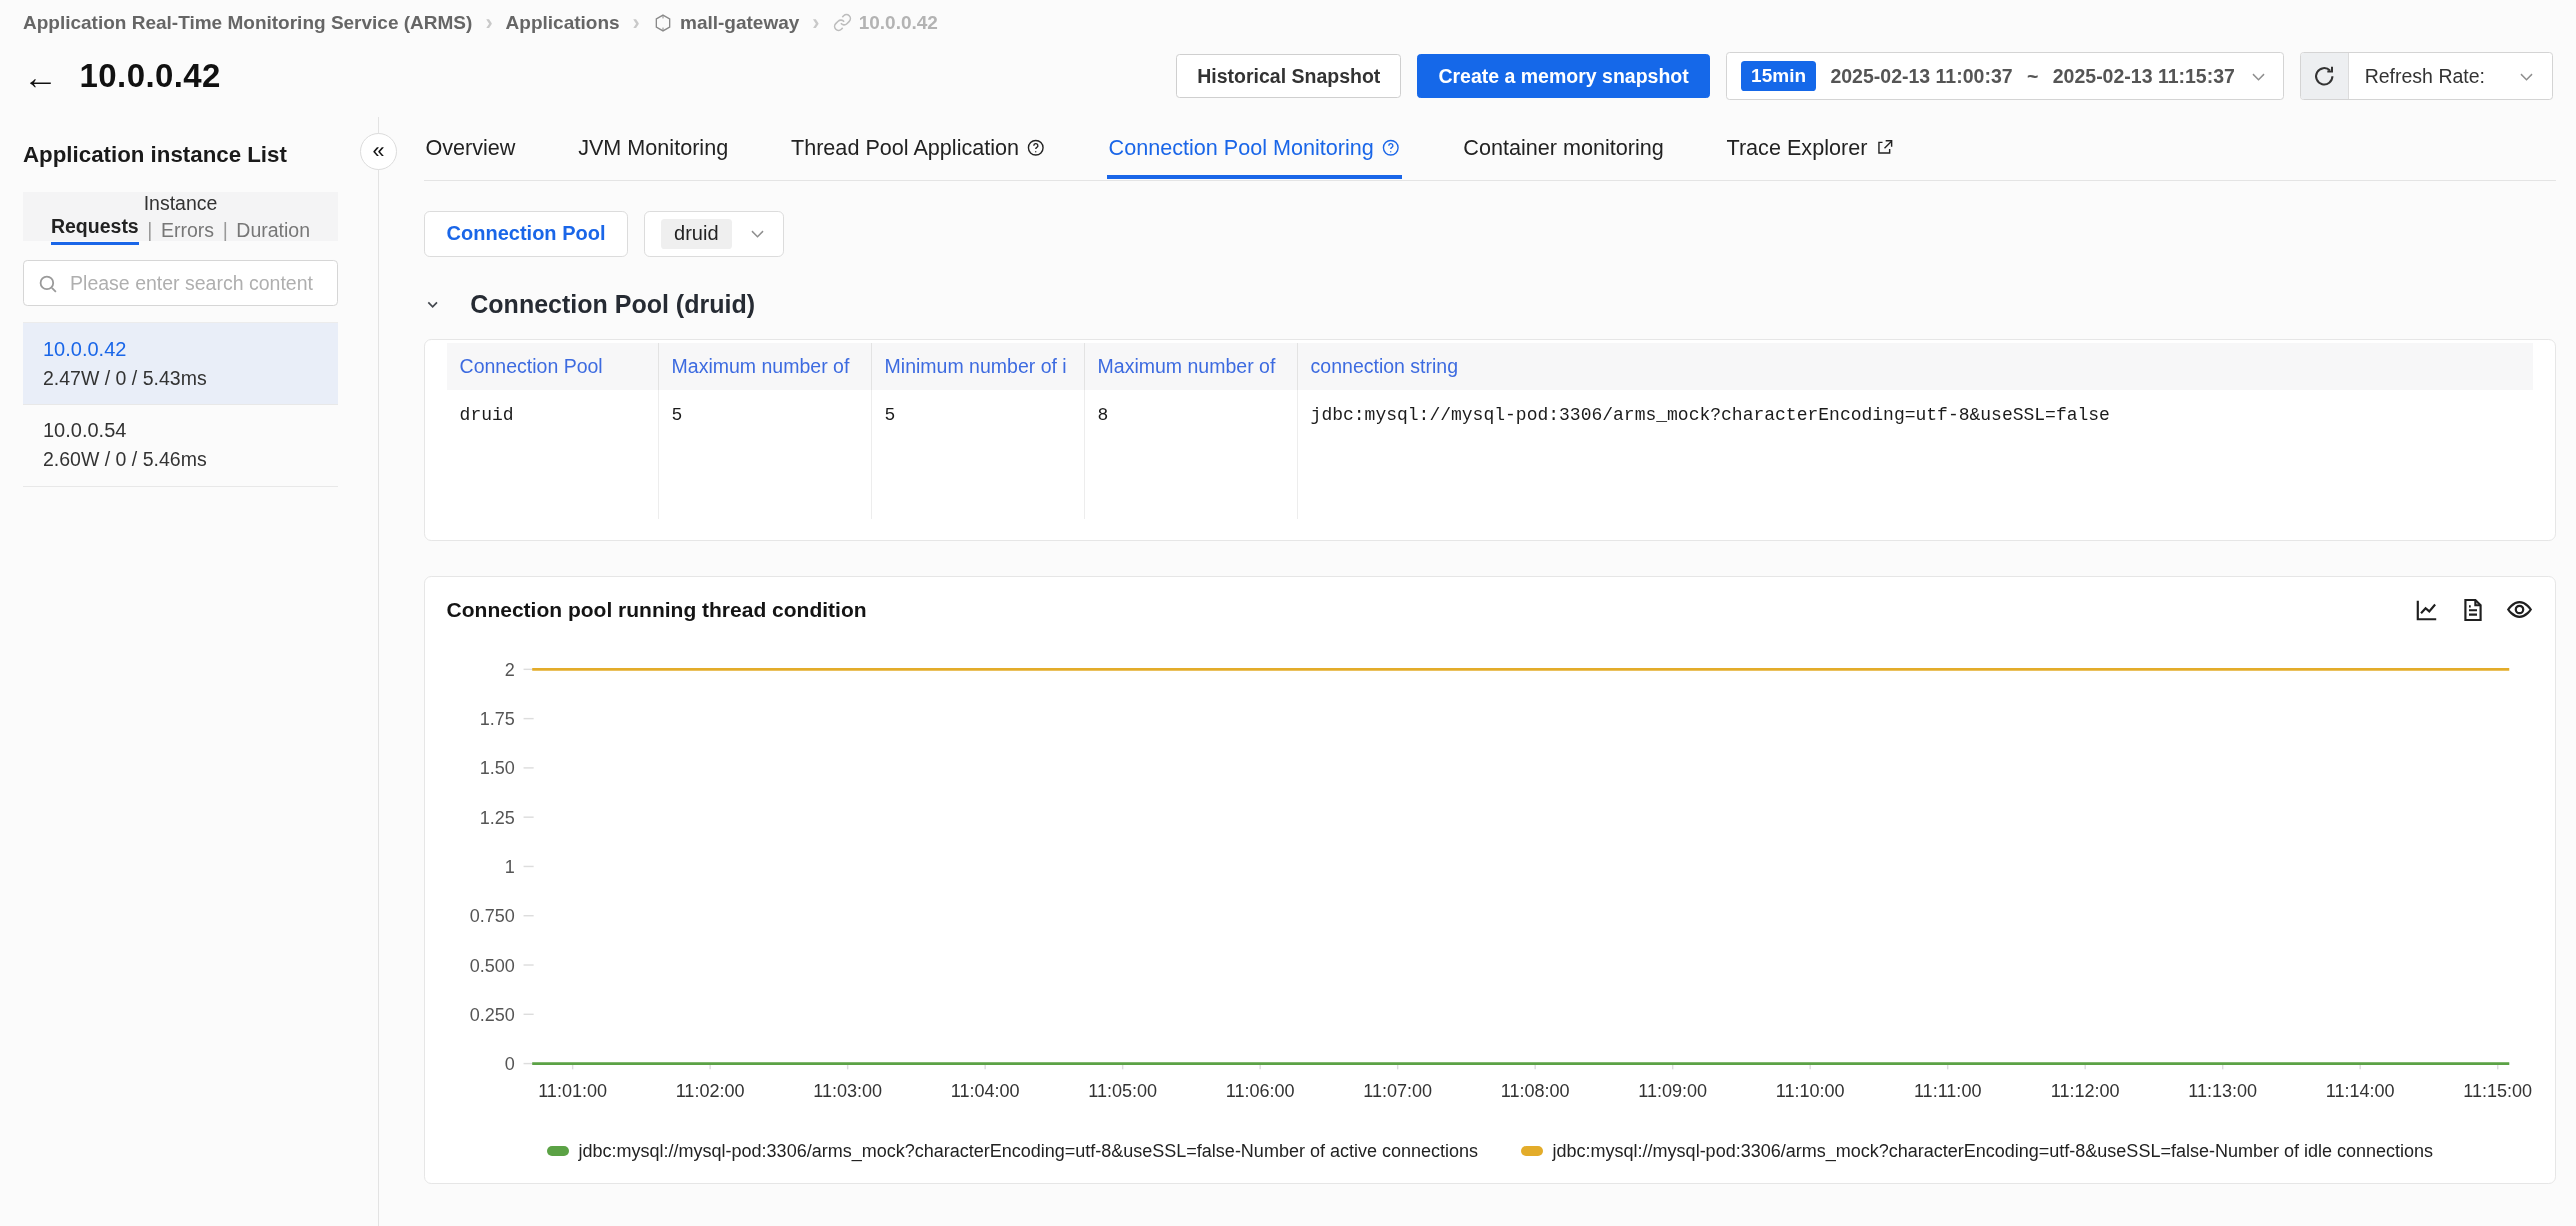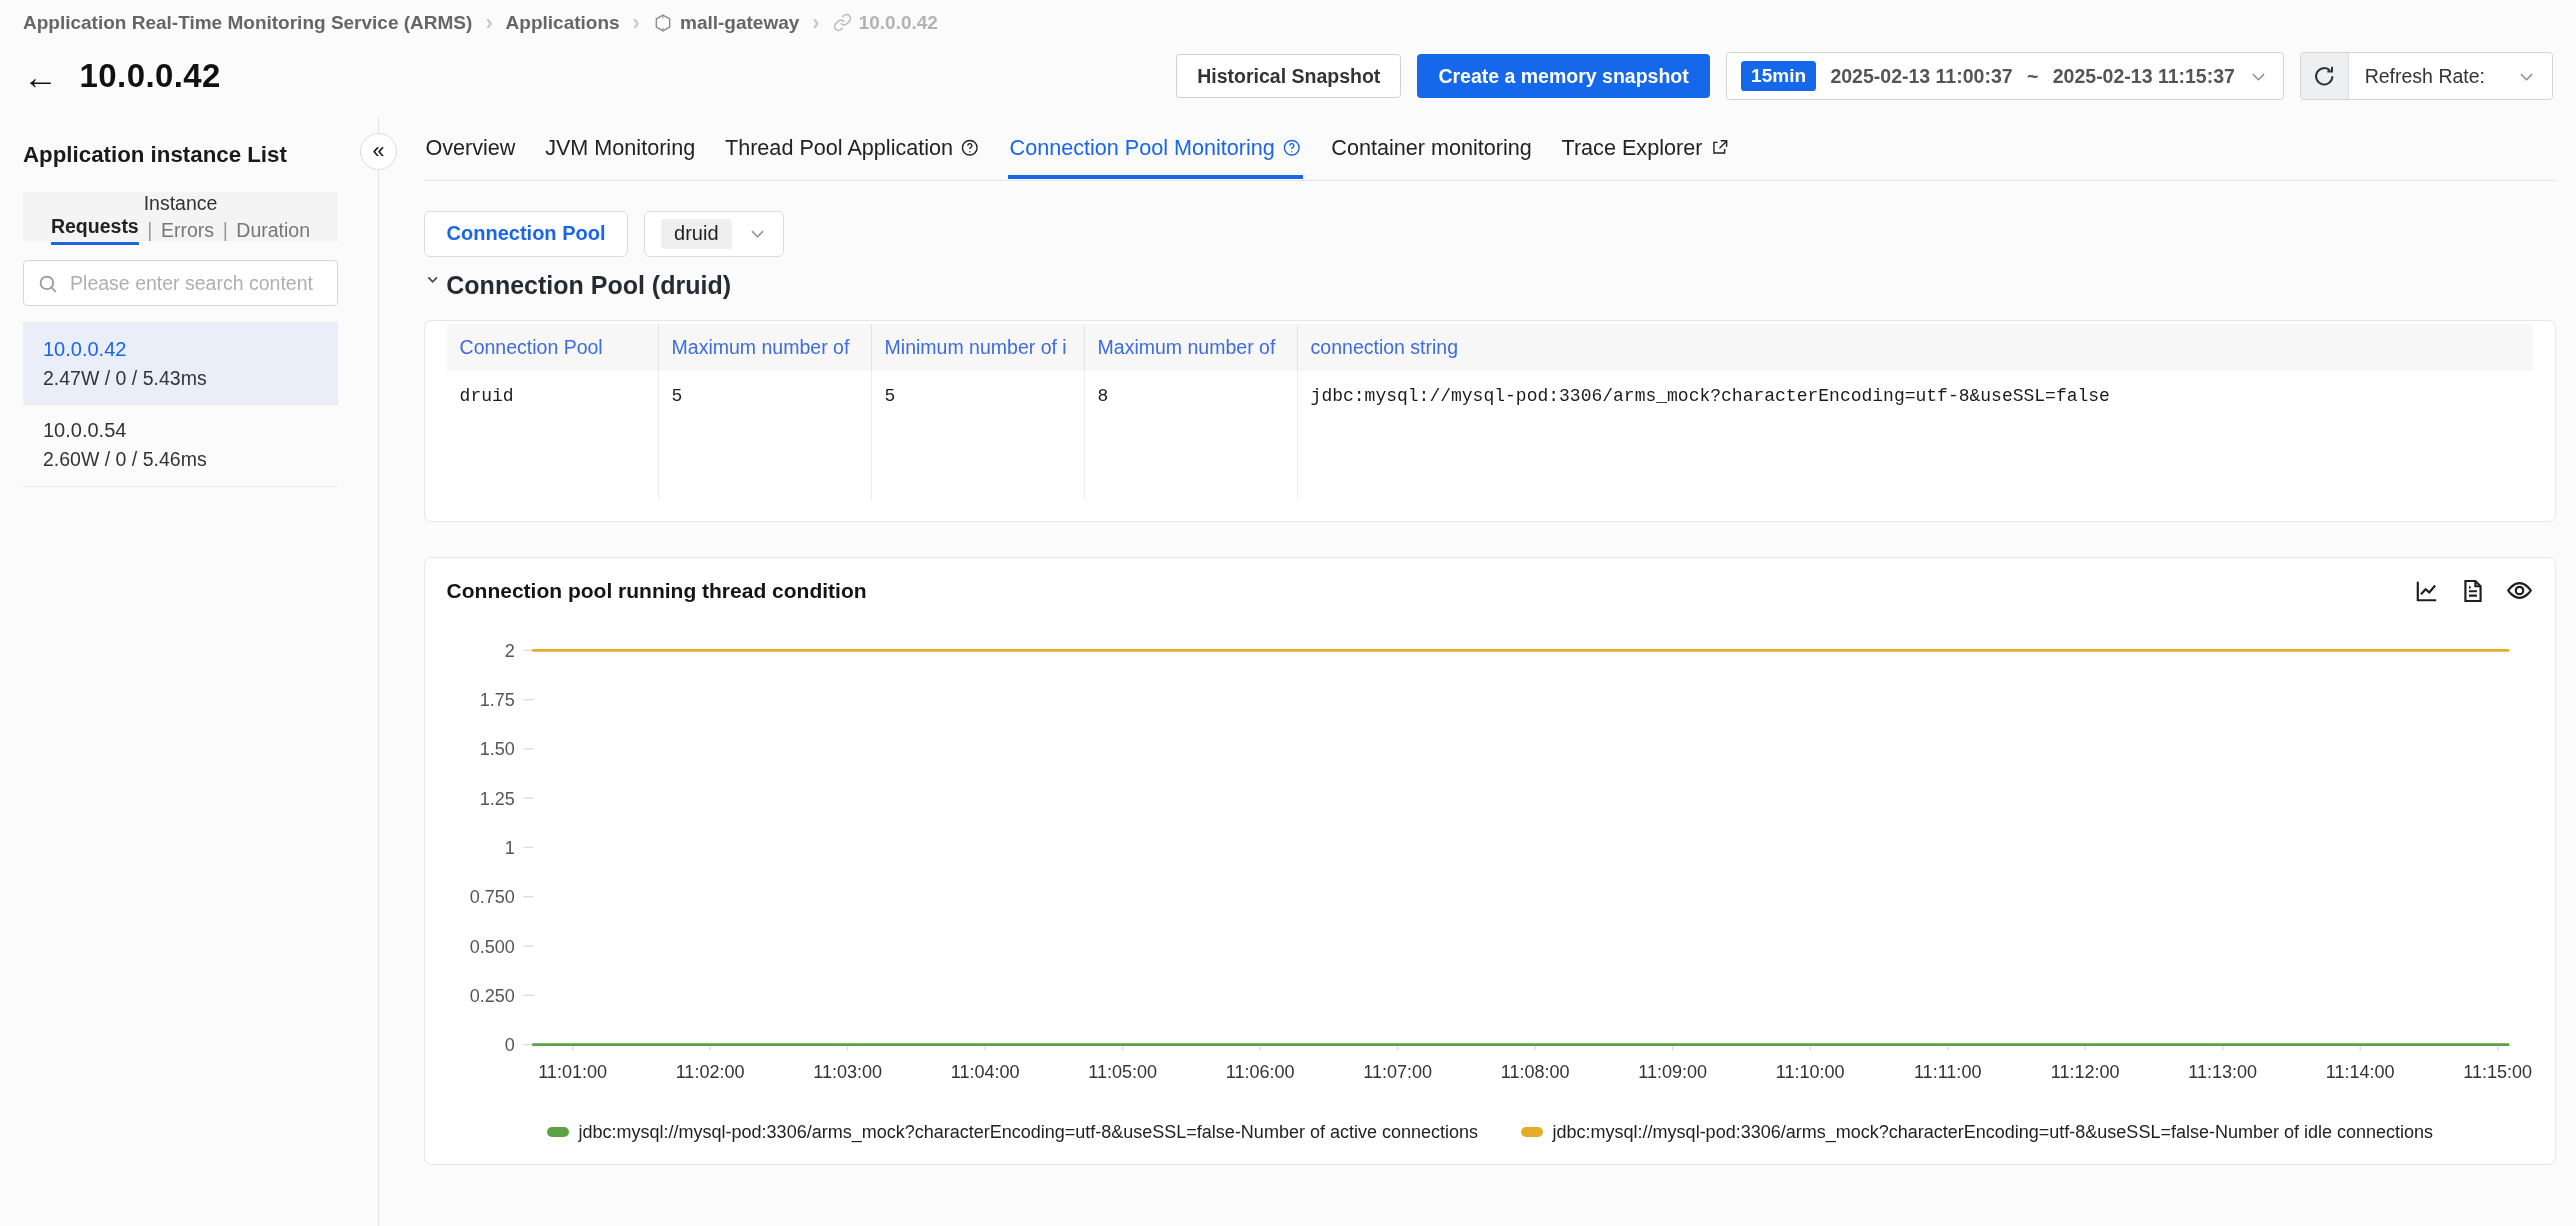--- a/index.html
+++ b/index.html
@@ -56,34 +56,34 @@
   .instance-item.selected { background:#E9EEF8; }
   .instance-ip { font-size:20px; color:#333; margin-bottom:5.8px; }
   .instance-item.selected .instance-ip { color:#1A66E8; }
   .instance-stats { font-size:19.5px; color:#333; }
   .collapse-btn { position:absolute; left:360px; top:16px; width:37px; height:37px; border-radius:50%;
                   background:#fff; border:0.7px solid #DCDCDC; display:flex; align-items:center; justify-content:center;
                   font-size:21.6px; color:#111; cursor:pointer; z-index:3; padding-bottom:2.9px; }
 
   
   .main { flex:1; padding:10px 20px 0 45px; min-width:0; }
-  .main-tabs { display:flex; gap:27px; border-bottom:0.7px solid #E4E4E4; align-items:flex-start; }
+  .main-tabs { display:flex; gap:60px; border-bottom:0.7px solid #E4E4E4; align-items:flex-start; }
   .tab { font-size:21.6px; color:#222; display:flex; align-items:center; gap:7.2px; padding:7.2px 1.4px 19px; cursor:pointer; white-space:nowrap; }
   .tab .icon { color:#222; }
   .tab.active { color:#1A66E8; padding-bottom:14.4px; border-bottom:4.3px solid #1A66E8; }
   .tab.active .icon { color:#1A66E8; }
 
   .filter-row { display:flex; gap:16px; margin-top:30px; }
   .pool-label-box { border:0.7px solid #DCDCDC; border-radius:5.8px; height:46px; display:flex; align-items:center;
                     padding:0 21.6px; color:#1A66E8; font-weight:700; font-size:20px; background:#fff; cursor:pointer; }
   .pool-select { border:0.7px solid #DCDCDC; border-radius:5.8px; height:46px; display:flex; align-items:center;
                  gap:16px; padding:0 16px; background:#fff; cursor:pointer; }
   .pool-select .value { background:#EFEFEF; border-radius:3.6px; padding:3.6px 13px; font-size:20px; color:#222; }
 
-  .section-title { display:flex; align-items:flex-start; gap:5px; margin:14px 0 20px; font-size:25px; font-weight:700; color:#262B33; }
+  .section-title { display:flex; align-items:center; gap:29px; margin:33px 0 20px; font-size:25px; font-weight:700; color:#262B33; }
 
   .card { background:#fff; border:0.7px solid #E6E6E6; border-radius:7.2px; margin-bottom:35px; }
   .card-header { display:flex; justify-content:space-between; align-items:center; padding:19px 21.6px 13px; }
   .card-title { font-size:21px; font-weight:700; color:#141414; }
   .card-icons { display:flex; gap:20px; align-items:center; }
   .card-icons .icon { cursor:pointer; color:#1F1F1F; }
 
   
   .config-table { margin:2.9px 21.6px 21.6px; }
   .t-row { display:grid; grid-template-columns:212px 213px 213px 213px 1fr; }

